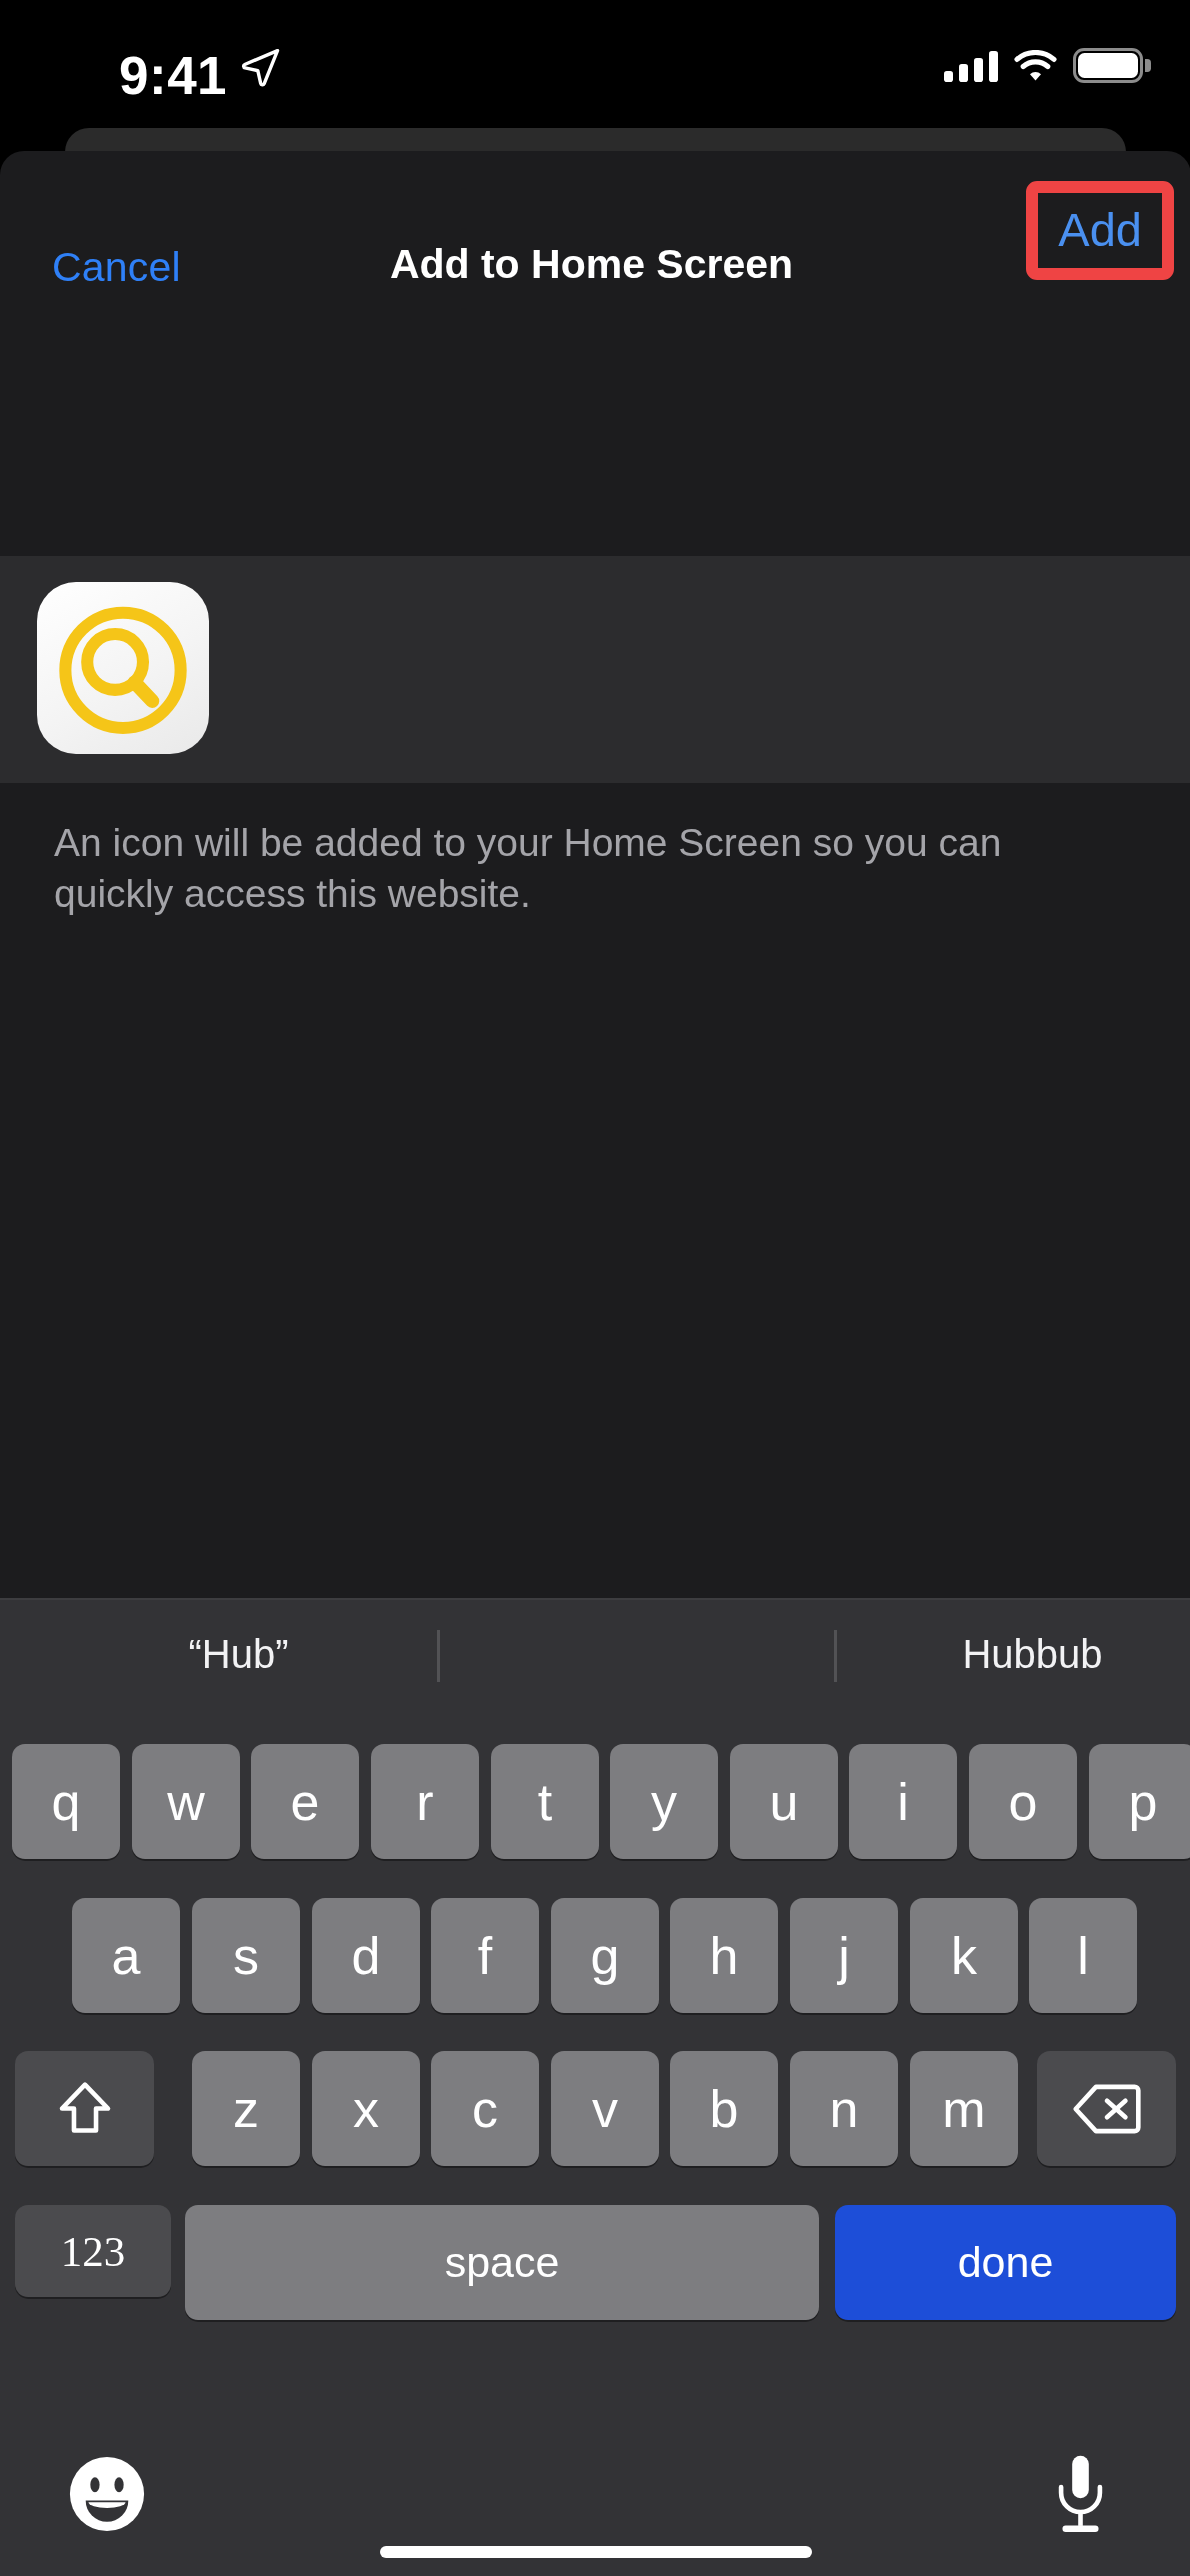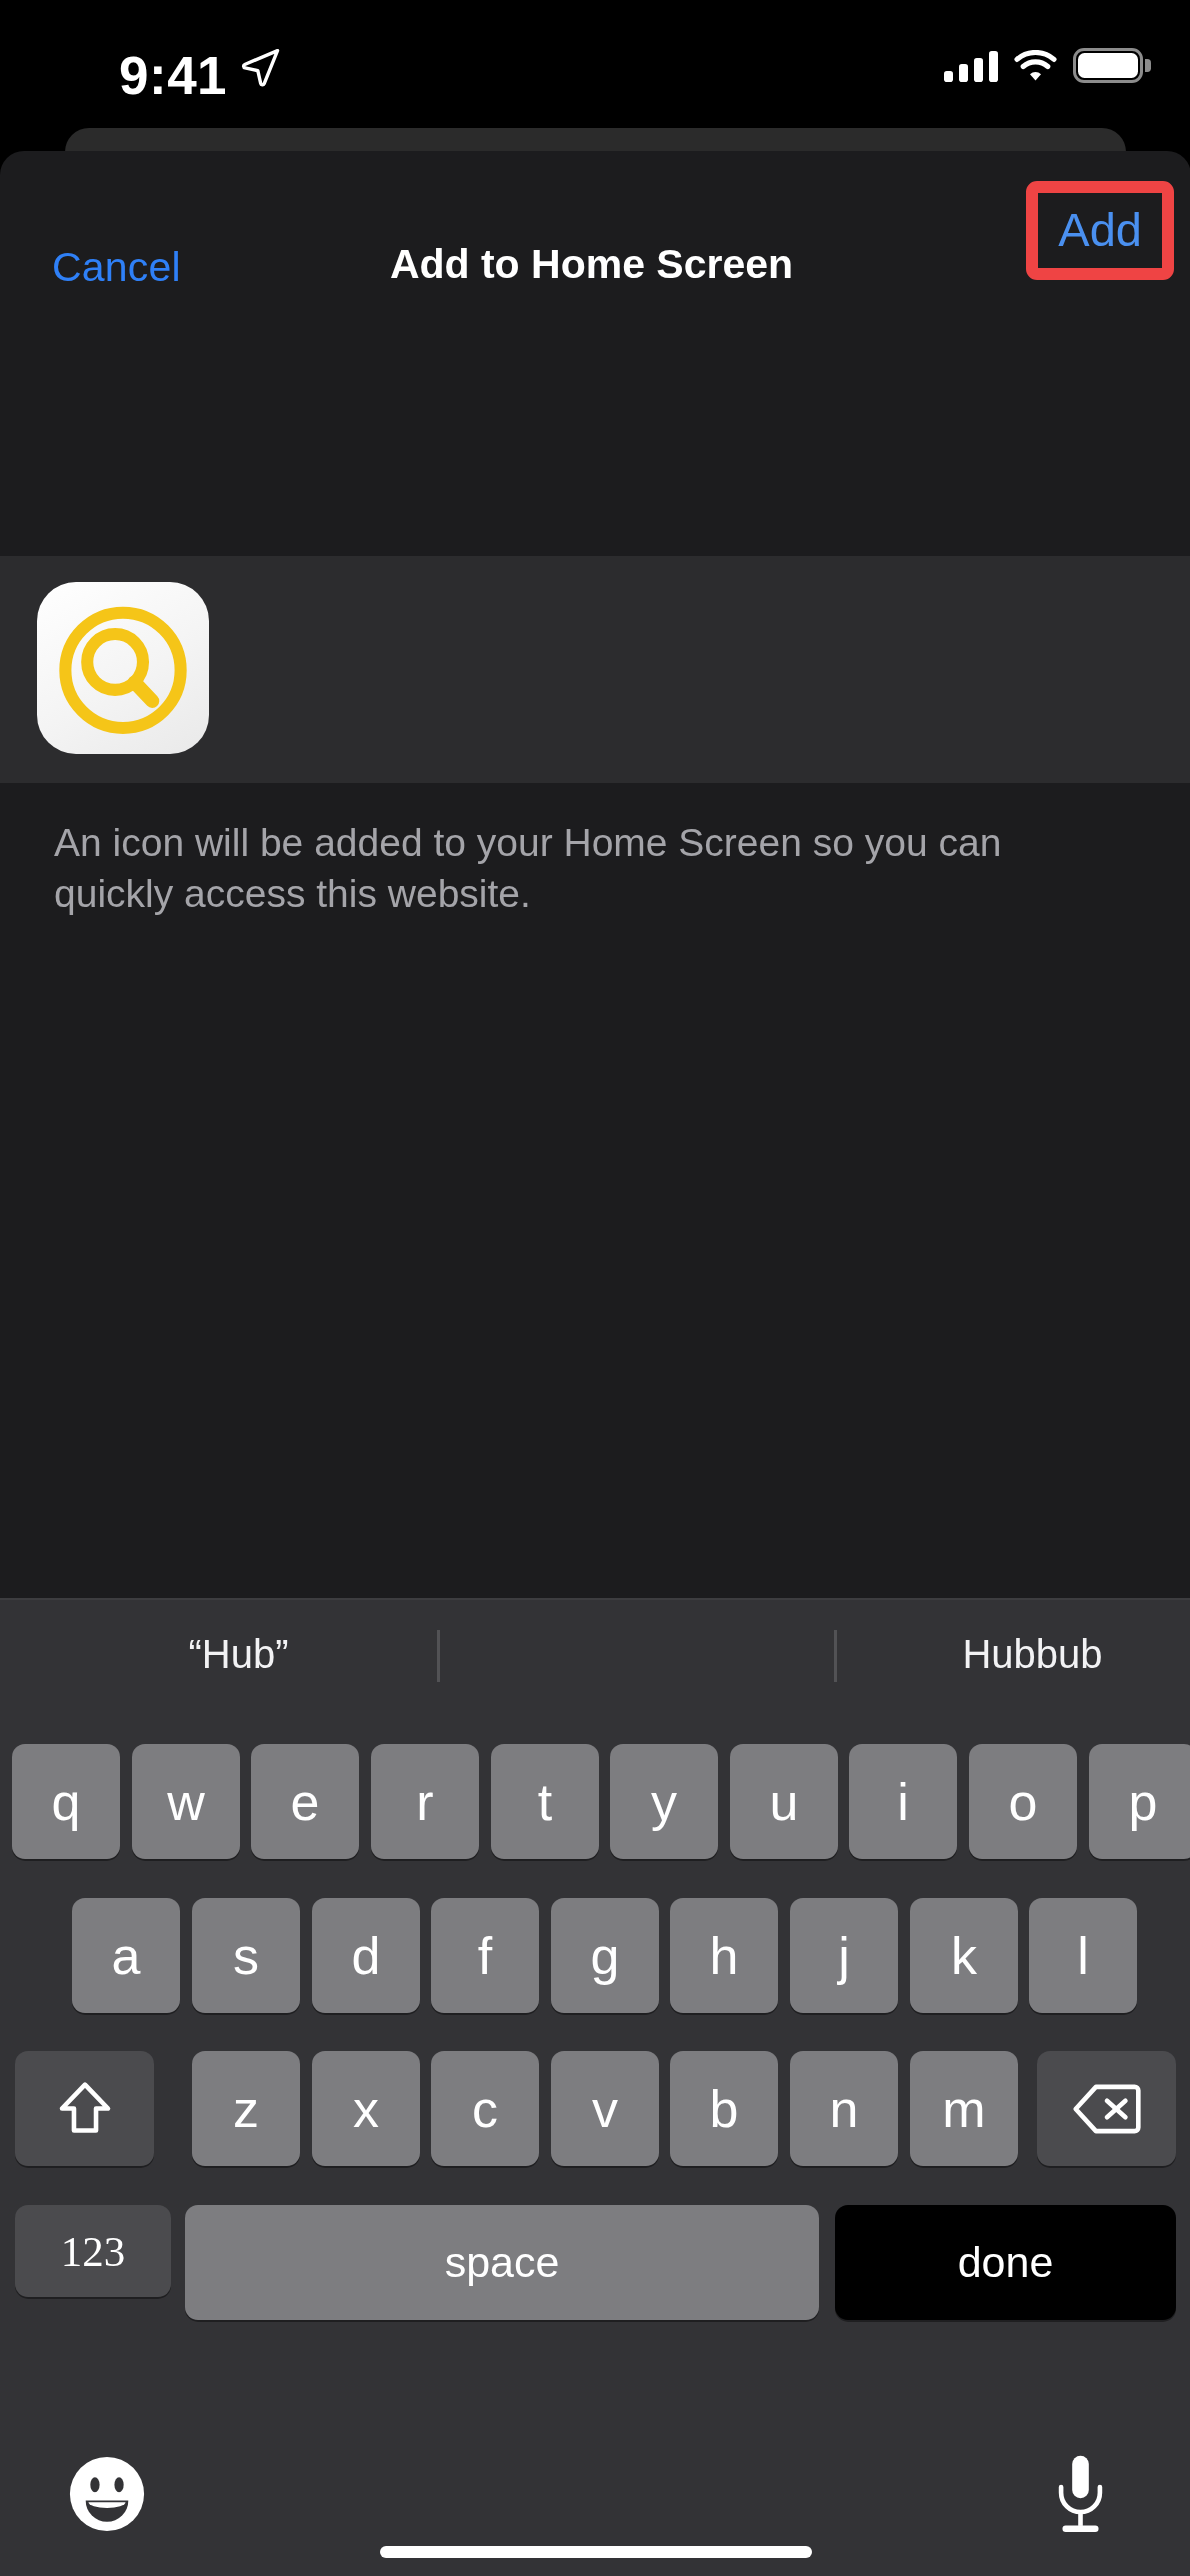--- a/index.html
+++ b/index.html
@@ -121,21 +121,21 @@
   .pred-div{ position:absolute; top:30px; width:2.8px; height:52px; background:#525255; }
 
   .krow{ position:absolute; left:0; width:1191px; }
   .key{
     position:absolute; top:0; border-radius:13px; background:#7d7d80;
     display:flex; align-items:center; justify-content:center;
     color:#fff; box-shadow:0 1.9px 0 rgba(0,0,0,0.38);
   }
   .key.letter{ font-size:52px; font-weight:400; }
   .key.dark{ background:#4b4b4e; }
-  .key.blue{ background:#000000; font-size:43px; }
+  .key.blue{ background:#1d4ed8; font-size:43px; }
   .key.wide{ font-size:43px; }
   .key svg{ display:block; }
 
   
   .kb-bottom{ position:absolute; left:0; top:839px; width:1191px; height:139px; }
   .emoji-btn{ position:absolute; left:69px; top:18.5px; width:76px; height:76px; }
   .mic-btn{ position:absolute; right:80px; top:15px; width:61px; height:85px; }
   .home-ind{
     position:absolute; left:50%; transform:translateX(-50%); bottom:18.5px;
     width:432px; height:12px; background:#fff; border-radius:6.5px;

